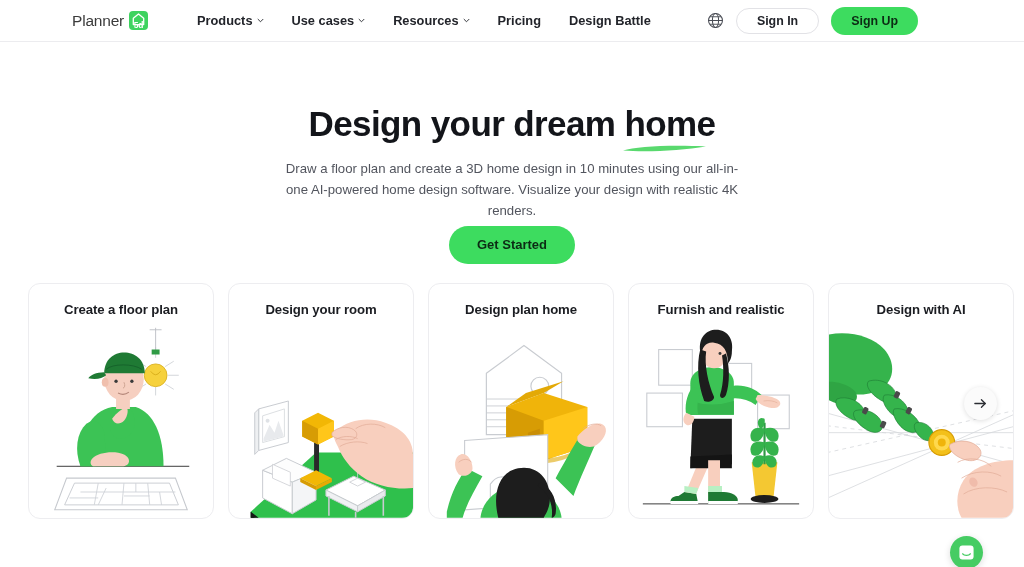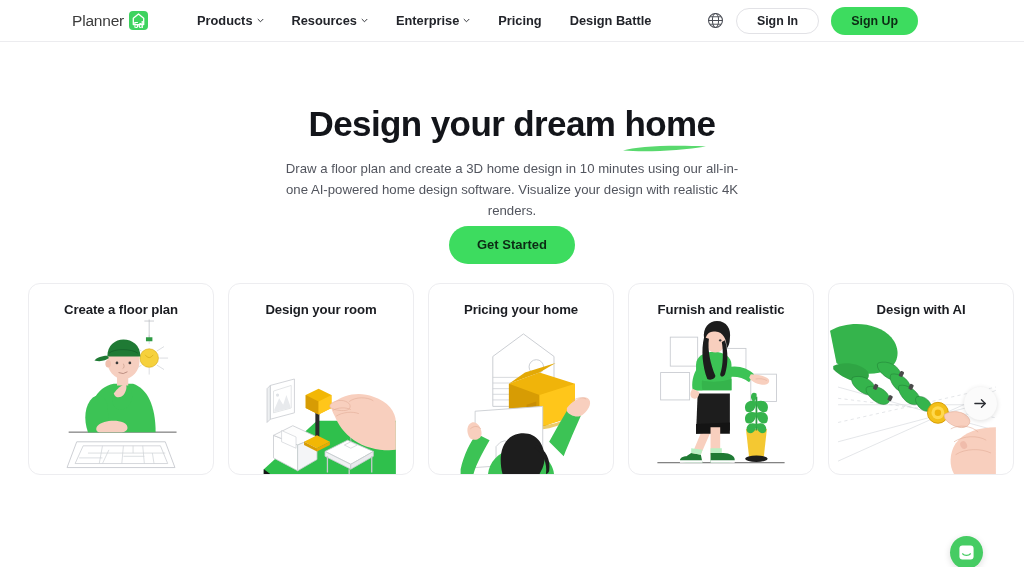--- a/index.html
+++ b/index.html
@@ -74,21 +74,21 @@
     height:38px; padding:0 28px; border-radius:20px; background:#3ddc5f;
     font-size:13px; font-weight:700; color:#0c2b14; cursor:pointer; border:none;
   }
 
   
   .cards {
     position:absolute; top:283px; left:28px;
     display:flex; gap:14px; width:1010px;
   }
   .card {
-    width:186px; height:192px; flex:0 0 186px;
+    width:186px; height:236px; flex:0 0 186px;
     background:#fff; border:1px solid #ededf0; border-radius:12px;
     position:relative; overflow:hidden; cursor:pointer;
   }
   .card-title {
     position:absolute; top:18px; left:0; width:100%;
     text-align:center; font-size:13.2px; font-weight:700; color:#1b1d22;
     letter-spacing:-0.1px; z-index:3;
   }
   .card-art { position:absolute; inset:0; }
   .card-art svg { width:100%; height:100%; display:block; }
@@ -125,27 +125,27 @@
     </div>
 
     <nav class="nav">
       <div class="nav-item">
         <span>Products</span>
         <svg class="caret" viewBox="0 0 10 10">
             <path d="M1.5 3.3 L5 6.8 L8.5 3.3" fill="none" stroke="#22242a" stroke-width="1.3" stroke-linecap="round" stroke-linejoin="round"></path>
           </svg>
       </div>
       <div class="nav-item">
-        <span>Resources</span>
+        <span>Use cases</span>
         <svg class="caret" viewBox="0 0 10 10">
             <path d="M1.5 3.3 L5 6.8 L8.5 3.3" fill="none" stroke="#22242a" stroke-width="1.3" stroke-linecap="round" stroke-linejoin="round"></path>
           </svg>
       </div>
       <div class="nav-item">
-        <span>Enterprise</span>
+        <span>Resources</span>
         <svg class="caret" viewBox="0 0 10 10">
             <path d="M1.5 3.3 L5 6.8 L8.5 3.3" fill="none" stroke="#22242a" stroke-width="1.3" stroke-linecap="round" stroke-linejoin="round"></path>
           </svg>
       </div>
       <div class="nav-item">
         <span>Pricing</span>
       </div>
       <div class="nav-item">
         <span>Design Battle</span>
       </div>
@@ -287,21 +287,21 @@
           <path d="M108 148 C122 136, 142 134, 158 140 C176 146, 186 158, 186 172 L186 206 C170 208, 148 204, 134 194 C122 186, 114 174, 110 164 C106 156, 104 151, 108 148 Z" fill="#f8cfbe"></path>
           <path d="M104 150 C110 144, 120 143, 126 147 C131 150, 130 156, 124 157 C117 158, 107 156, 104 153 Z" fill="#f8cfbe" stroke="#e0ab96" stroke-width="0.7"></path>
           <path d="M108 157 C114 153, 124 153, 130 156" stroke="#e0ab96" stroke-width="0.7" fill="none"></path>
           <path d="M112 164 C120 159, 132 158, 140 161" stroke="#e0ab96" stroke-width="0.7" fill="none"></path>
           <path d="M128 146 C136 140, 150 140, 158 145" stroke="#e0ab96" stroke-width="0.7" fill="none"></path>
         </svg>
       </div>
     </div>
 
     <div class="card">
-      <div class="card-title">Pricing your home</div>
+      <div class="card-title">Design plan home</div>
       <div class="card-art">
         <svg viewBox="0 0 186 236">
 
           <path d="M58 90 L96 62 L134 90 L134 152 L58 152 Z" fill="#ffffff" stroke="#c9ccd1" stroke-width="1.2"></path>
           <circle cx="112" cy="103" r="9" fill="none" stroke="#c9ccd1" stroke-width="1.2"></circle>
           <g stroke="#c9ccd1" stroke-width="0.9">
             <line x1="58" y1="116" x2="92" y2="116"></line>
             <line x1="58" y1="123" x2="92" y2="123"></line>
             <line x1="58" y1="130" x2="92" y2="130"></line>
             <line x1="58" y1="137" x2="92" y2="137"></line>

